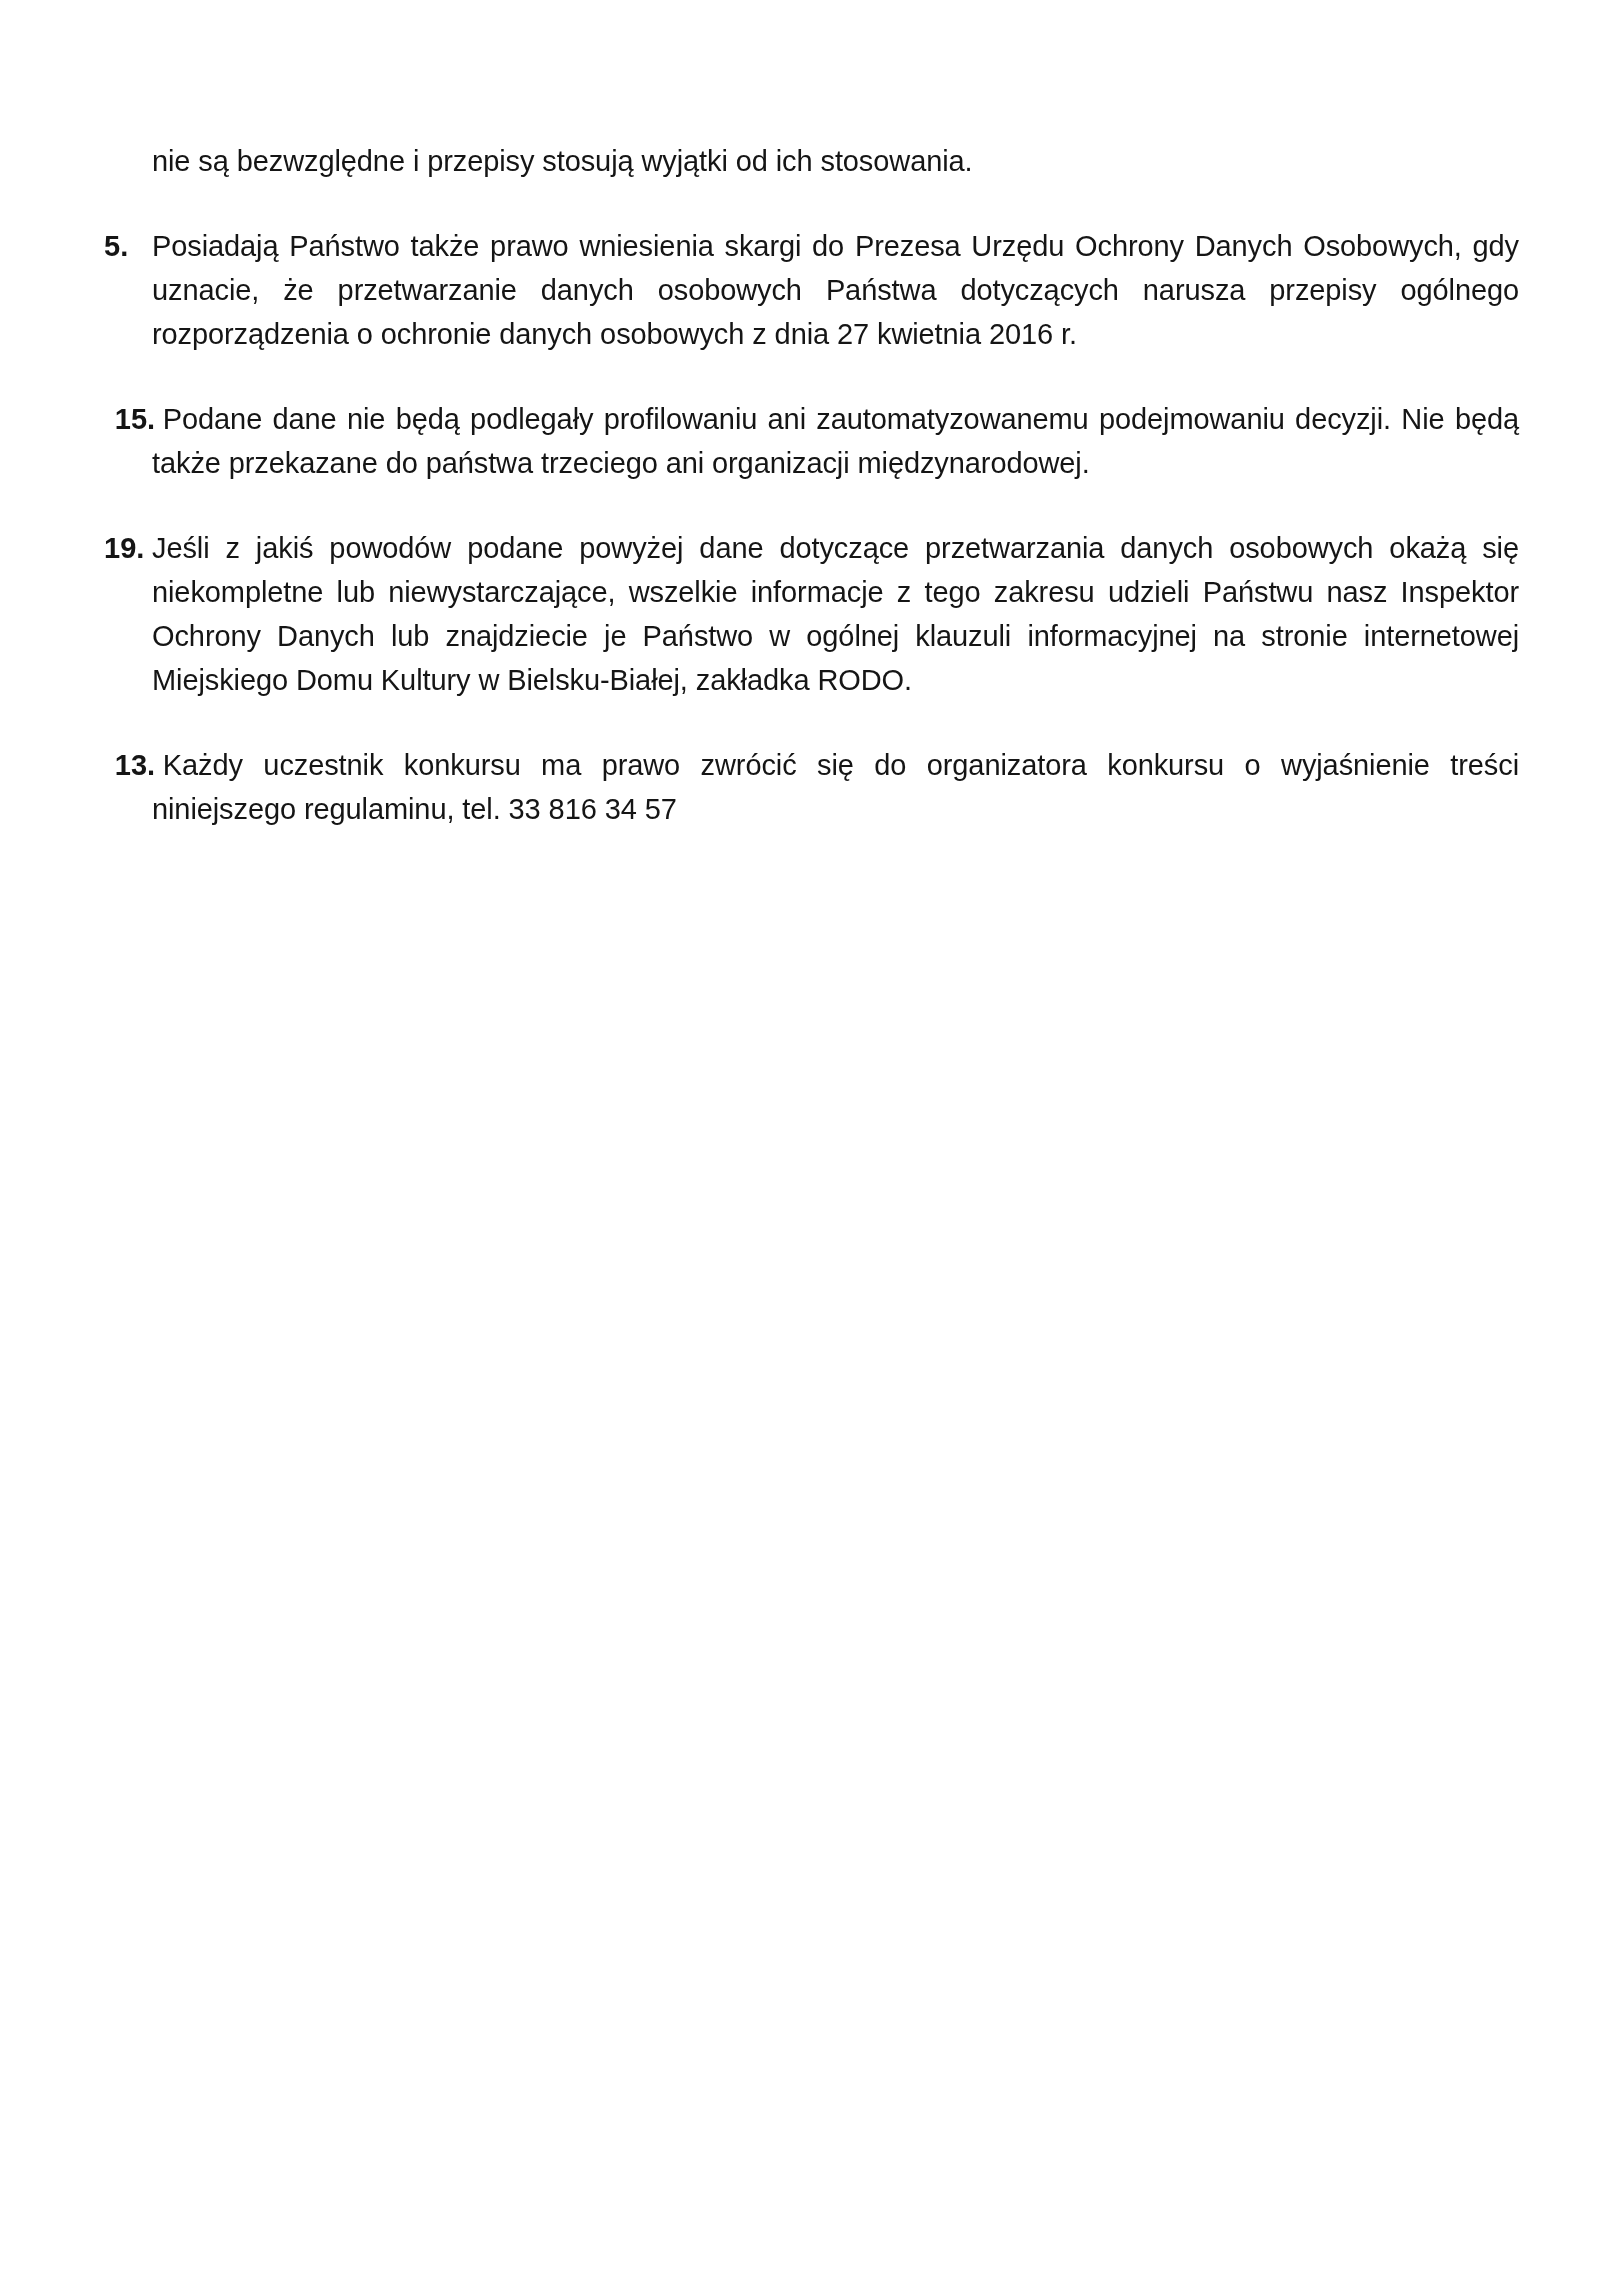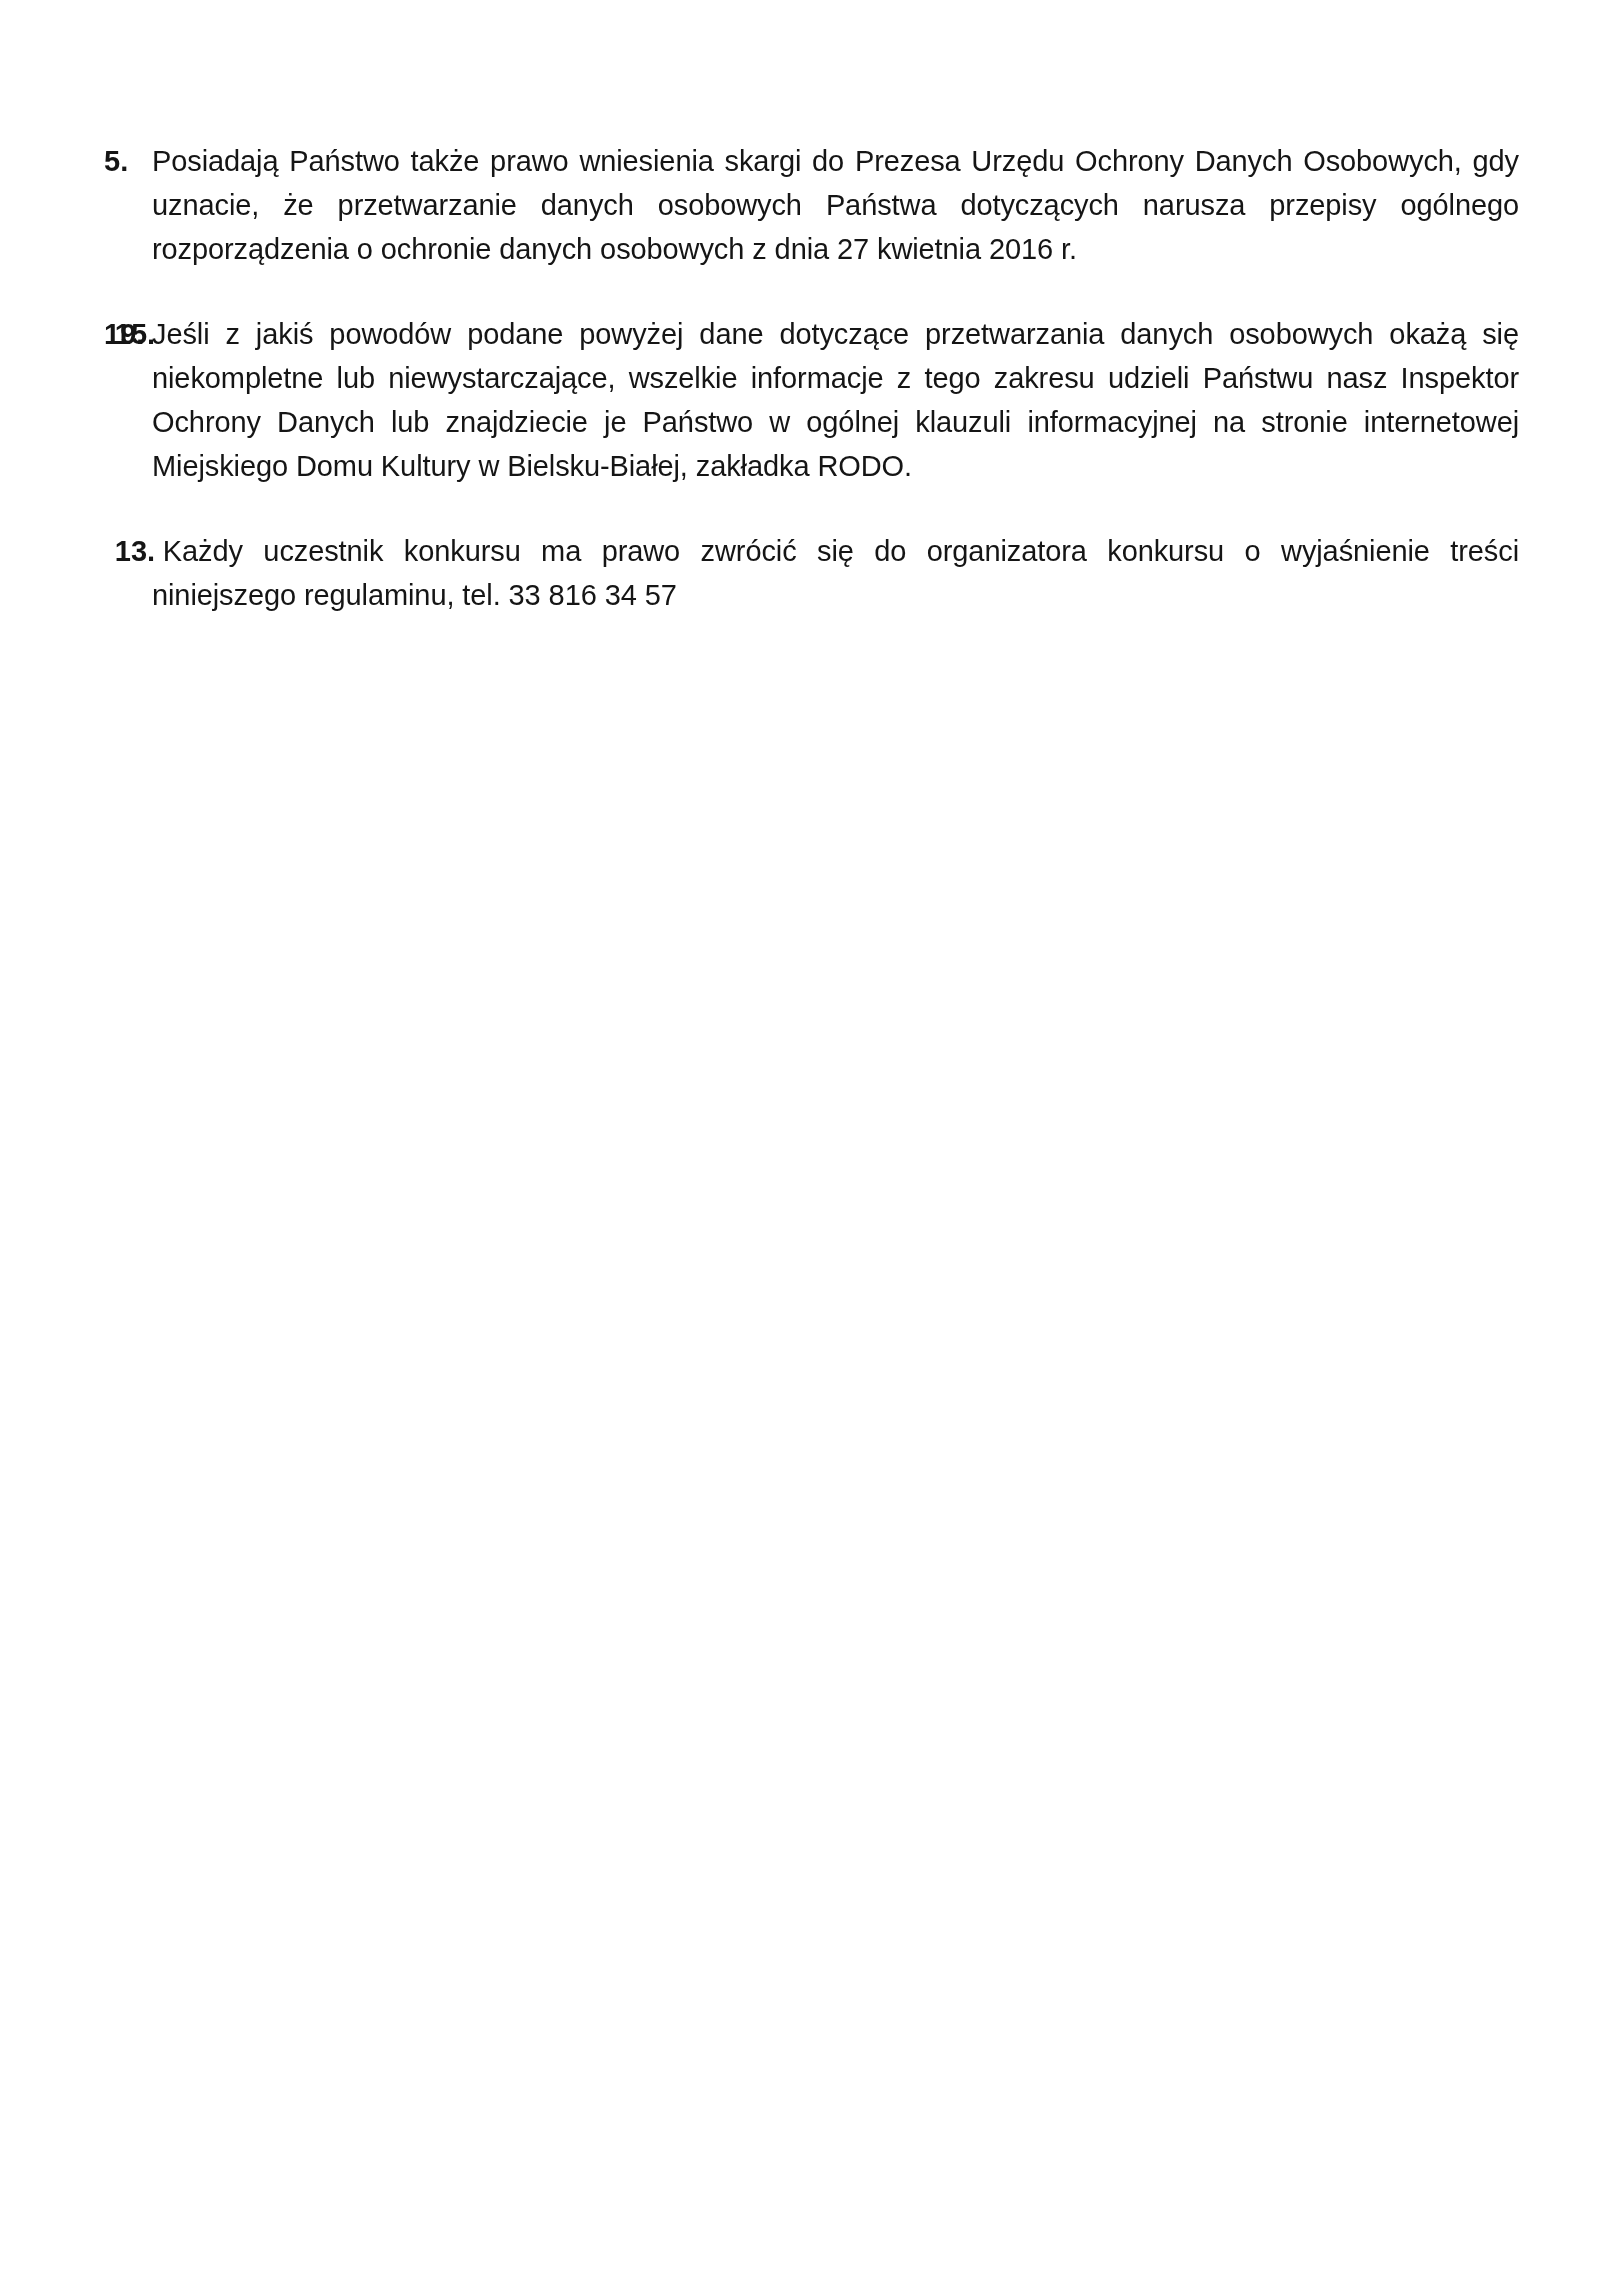--- a/index.html
+++ b/index.html
@@ -47,28 +47,30 @@
   .item.sp {
     text-indent: 10.8px;
   }
 </style>
 </head>
 <body>
 
 <div class="page">
   <div class="content">
 
+    <p class="intro">nie są bezwzględne i przepisy stosują wyjątki od ich stosowania.</p>
 
     <div class="item">
       <span class="num">5.</span>
       <span class="txt">Posiadają Państwo także prawo wniesienia skargi do Prezesa Urzędu Ochrony Danych Osobowych, gdy uznacie, że przetwarzanie danych osobowych Państwa dotyczących narusza przepisy ogólnego rozporządzenia o ochronie danych osobowych z dnia 27 kwietnia 2016 r.</span>
     </div>
 
     <div class="item sp">
       <span class="num">15.</span>
+      <span class="txt">Podane dane nie będą podlegały profilowaniu ani zautomatyzowanemu podejmowaniu decyzji. Nie będą także przekazane do państwa trzeciego ani organizacji międzynarodowej.</span>
     </div>
 
     <div class="item">
       <span class="num">19.</span>
       <span class="txt">Jeśli z jakiś powodów podane powyżej dane dotyczące przetwarzania danych osobowych okażą się niekompletne lub niewystarczające, wszelkie informacje z tego zakresu udzieli Państwu nasz Inspektor Ochrony Danych lub znajdziecie je Państwo w ogólnej klauzuli informacyjnej na stronie internetowej Miejskiego Domu Kultury w Bielsku-Białej, zakładka RODO.</span>
     </div>
 
     <div class="item sp">
       <span class="num">13.</span>
       <span class="txt">Każdy uczestnik konkursu ma prawo zwrócić się do organizatora konkursu o wyjaśnienie treści niniejszego regulaminu, tel. 33 816 34 57</span>

